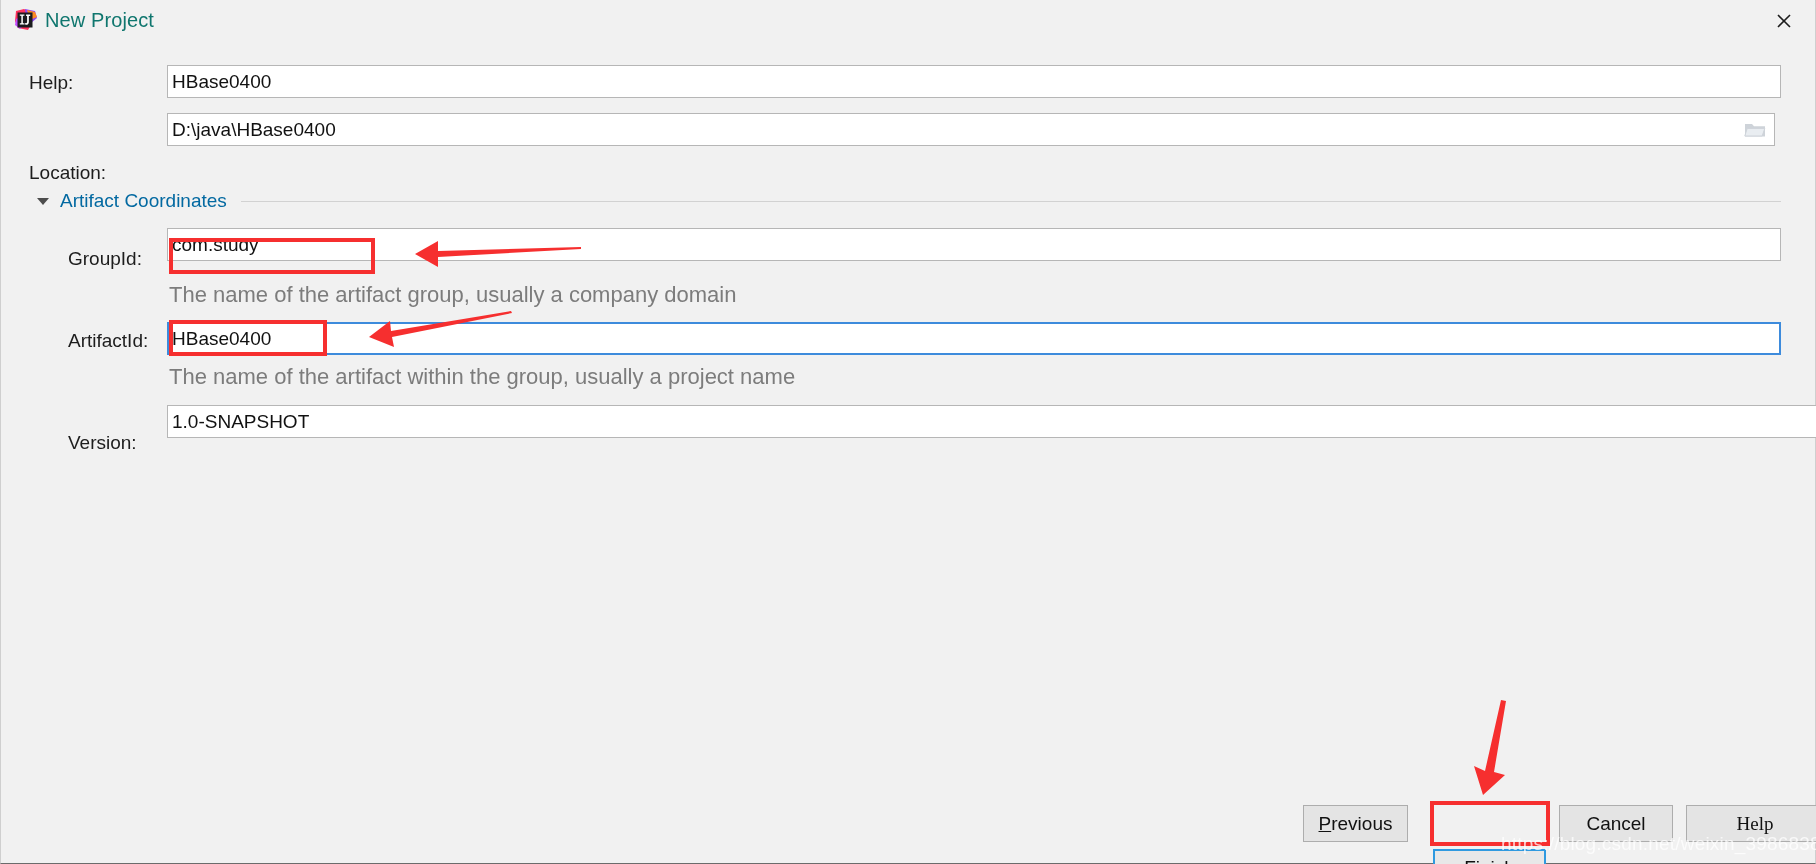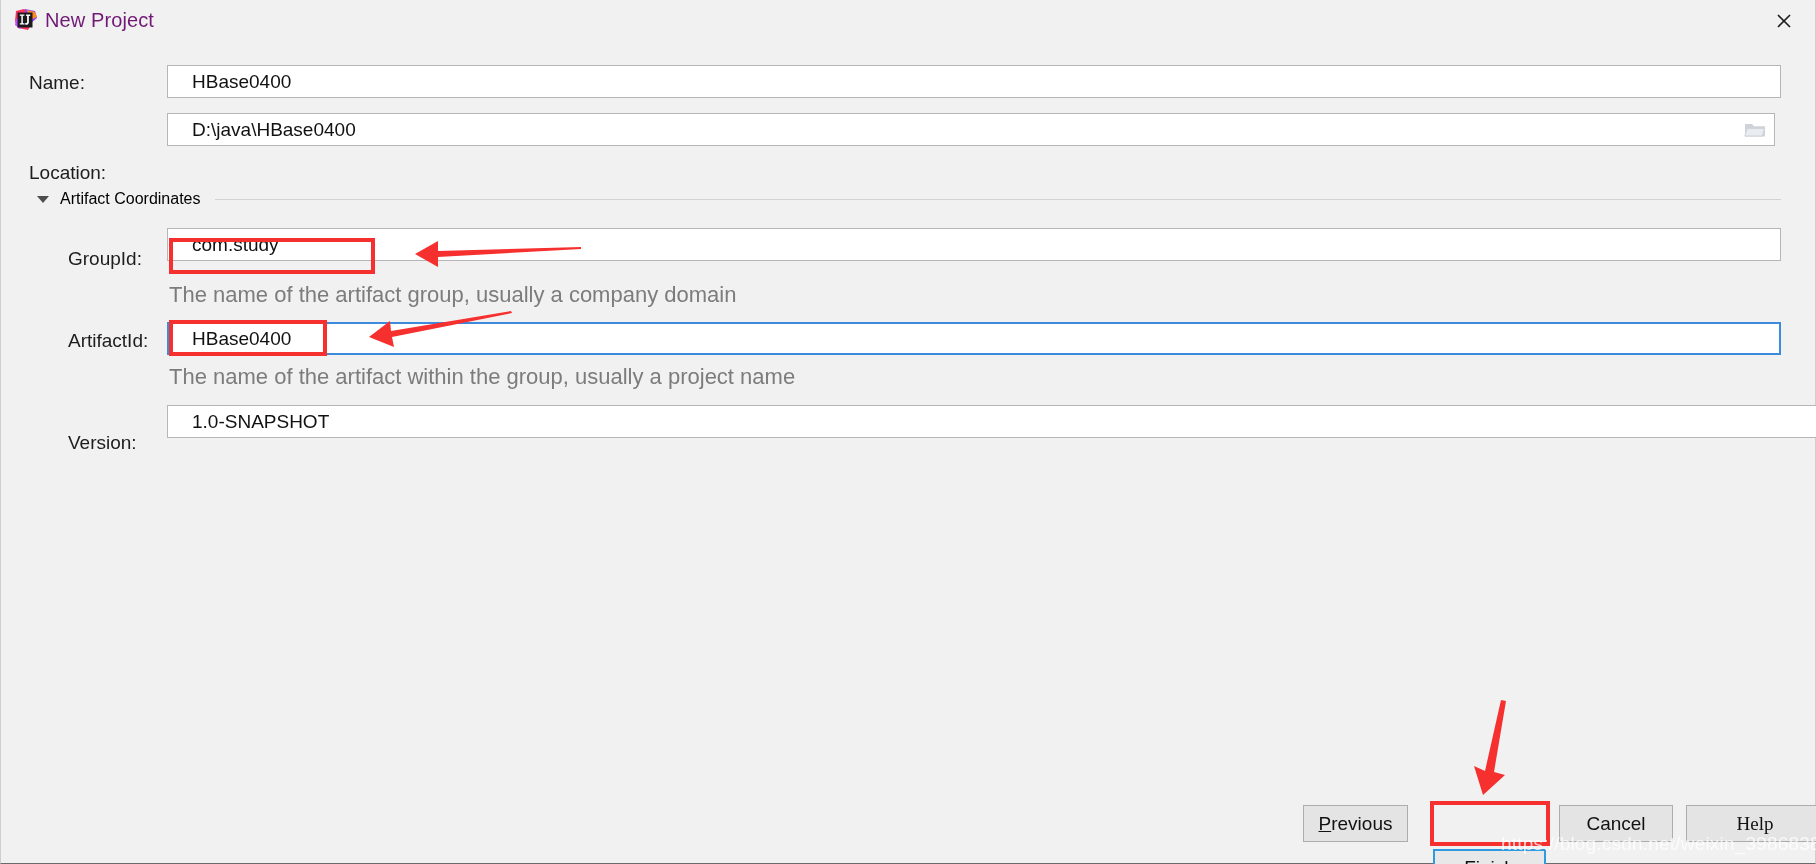--- a/index.html
+++ b/index.html
@@ -39,21 +39,21 @@
     top: 7px;
     width: 26px;
     height: 26px;
   }
 
   .title-text {
     position: absolute;
     left: 44px;
     top: 4px;
     font-size: 20px;
-    color: #701a75;
+    color: #0f766e;
     line-height: 32px;
     letter-spacing: 0.1px;
   }
 
   .close-btn {
     position: absolute;
     right: 0;
     top: 0;
     width: 62px;
     height: 42px;
@@ -72,21 +72,21 @@
     white-space: nowrap;
   }
 
   .text-field {
     position: absolute;
     background: #ffffff;
     border: 1px solid #b6b6b6;
     height: 33px;
     display: flex;
     align-items: center;
-    padding-left: 24px;
+    padding-left: 4px;
     font-size: 19px;
     color: #111111;
     cursor: text;
   }
 
   .text-field.focused {
     border: 1px solid #3d8bdc;
     outline: 1px solid #3d8bdc;
     outline-offset: -2px;
   }
@@ -111,22 +111,22 @@
   }
   .tri {
     width: 0; height: 0;
     border-left: 6px solid transparent;
     border-right: 6px solid transparent;
     border-top: 7px solid #4d4d4d;
     margin-right: 11px;
     cursor: pointer;
   }
   .section-title {
-    font-size: 16px;
-    color: #000000;
+    font-size: 19px;
+    color: #0369a1;
     white-space: nowrap;
   }
   .section-rule {
     flex: 1;
     height: 1px;
     background: #d2d2d2;
     margin-left: 14px;
   }
 
   
@@ -204,21 +204,21 @@
     </span>
     <span class="title-text">New Project</span>
     <div class="close-btn">
       <svg width="20" height="20" viewBox="0 0 20 20">
         <line x1="4" y1="4" x2="16" y2="16" stroke="#1d1d1d" stroke-width="1.6"></line>
         <line x1="16" y1="4" x2="4" y2="16" stroke="#1d1d1d" stroke-width="1.6"></line>
       </svg>
     </div>
   </div>
 
-  <span class="row-label" style="left:28px; top:72px;">Name:</span>
+  <span class="row-label" style="left:28px; top:72px;">Help:</span>
   <div class="text-field" style="left:166px; top:65px; width:1614px;">HBase0400</div>
 
   <span class="row-label" style="left:28px; top:120px;margin-top:42px;">Location:</span>
   <div class="text-field" style="left:166px; top:113px; width:1608px;">
     <span>D:\java\HBase0400</span>
     <span class="folder-icon">
       <svg width="22" height="18" viewBox="0 0 22 18">
         <path d="M1 3 h7 l2 2.2 h11 v10.3 h-20 Z" fill="#ced3d9"></path>
         <path d="M3.2 7.4 h17.6 l-2.6 7.6 H0.8 Z" fill="#e9edf1"></path>
         <path d="M3.2 7.4 h17.6 l-2.6 7.6 H0.8 Z" fill="none" stroke="#ced3d9" stroke-width="1"></path>

